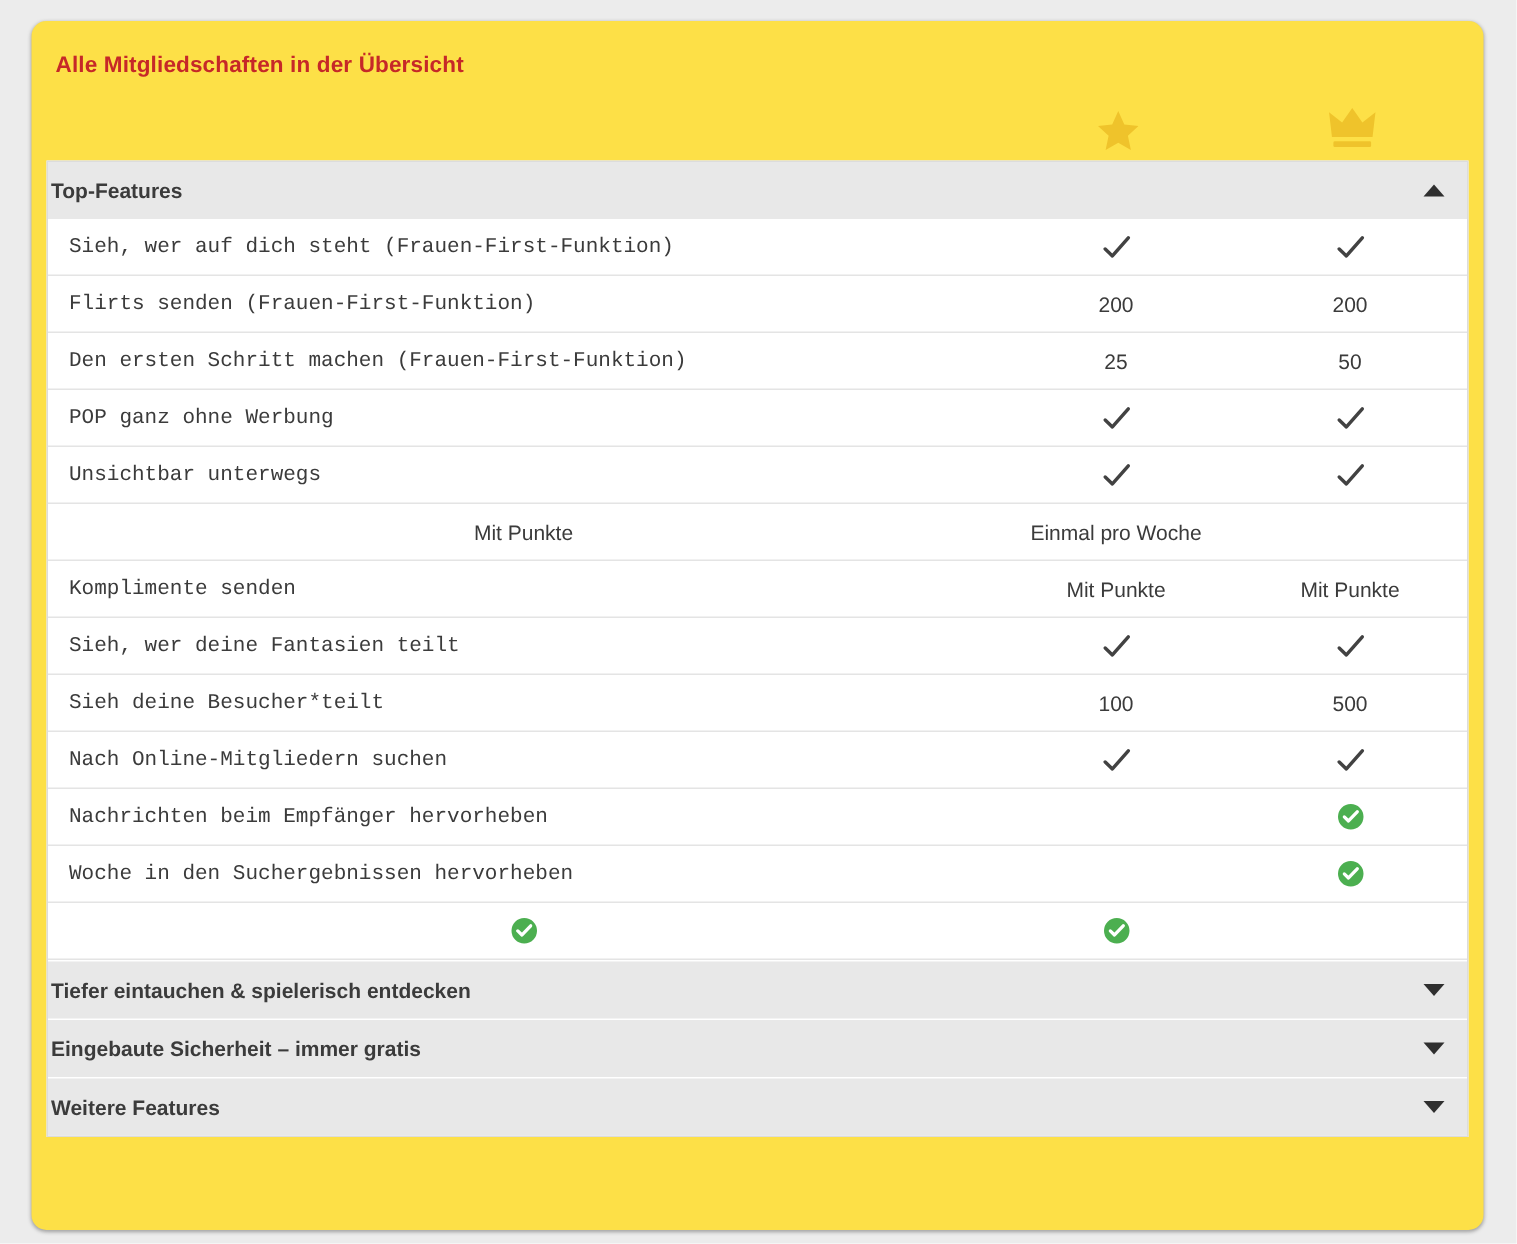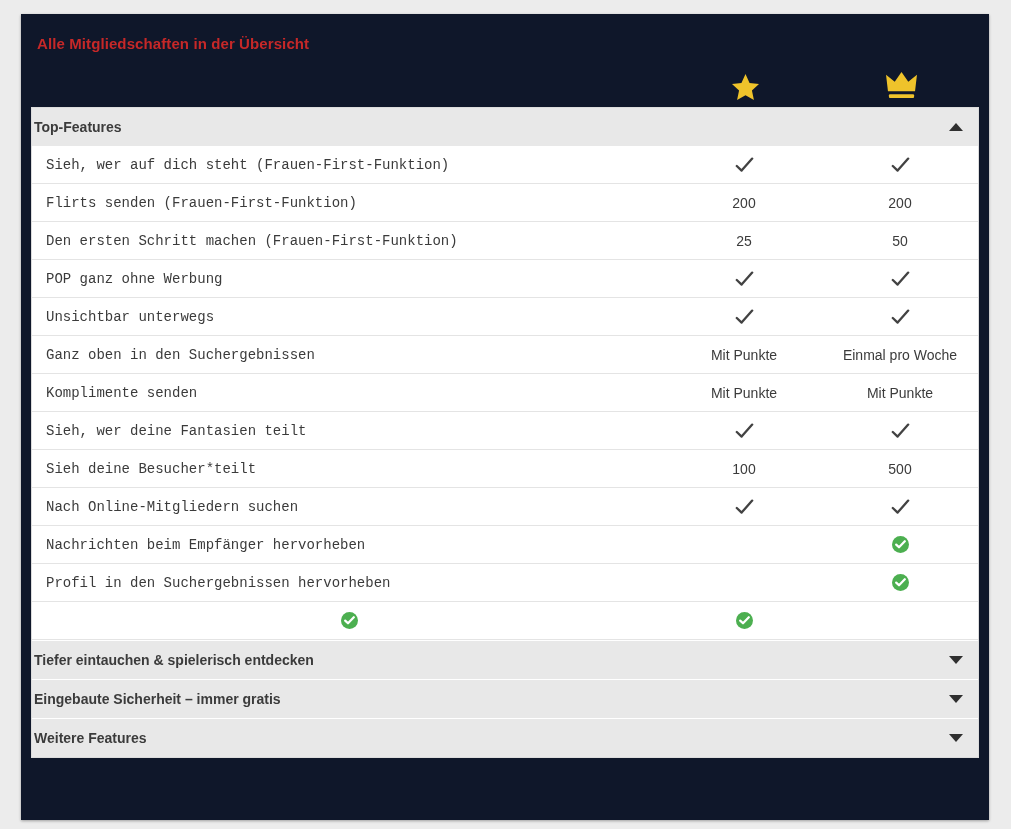--- a/index.html
+++ b/index.html
@@ -7,22 +7,22 @@
     width:1011px;height:829px;
     background:#ececec;
     font-family:"Liberation Sans", sans-serif;
     position:relative;
     overflow:hidden;
   }
   .card{
     position:absolute;
     left:21px;top:14px;
     width:968px;height:806px;
-    background:#0f172a;
-    border-radius:0;
+    background:#fde047;
+    border-radius:10px;
     box-shadow:0 1px 3px rgba(0,0,0,0.22), 0 1px 2px rgba(0,0,0,0.12);
     box-sizing:border-box;
   }
   .page-title{
     margin:21px 0 0 16px;
     font-size:15px;
     font-weight:bold;
     color:#c62828;
     letter-spacing:0.1px;
   }
@@ -167,21 +167,20 @@
             <path d="M1.8 9 L6.6 13.6 L17.2 1.6" fill="none" stroke="#424242" stroke-width="2.3" stroke-linecap="round" stroke-linejoin="round"></path>
           </svg>
         </div>
         <div class="cell">
           <svg width="19" height="16" viewBox="0 0 19 16">
             <path d="M1.8 9 L6.6 13.6 L17.2 1.6" fill="none" stroke="#424242" stroke-width="2.3" stroke-linecap="round" stroke-linejoin="round"></path>
           </svg>
         </div>
       </div>
       <div class="feature-row grid">
-        <div class="row-label">Ganz oben in den Suchergebnissen</div>
         <div class="cell">Mit Punkte</div>
         <div class="cell">Einmal pro Woche</div>
       </div>
       <div class="feature-row grid">
         <div class="row-label">Komplimente senden</div>
         <div class="cell">Mit Punkte</div>
         <div class="cell">Mit Punkte</div>
       </div>
       <div class="feature-row grid">
         <div class="row-label">Sieh, wer deine Fantasien teilt</div>
@@ -219,21 +218,21 @@
         <div class="cell"></div>
         <div class="cell">
           <span class="badge">
             <svg width="11" height="9" viewBox="0 0 11 9">
               <path d="M1.2 4.6 L4 7.3 L9.8 1.2" fill="none" stroke="#ffffff" stroke-width="2.2" stroke-linecap="round" stroke-linejoin="round"></path>
             </svg>
           </span>
         </div>
       </div>
       <div class="feature-row grid">
-        <div class="row-label">Profil in den Suchergebnissen hervorheben</div>
+        <div class="row-label">Woche in den Suchergebnissen hervorheben</div>
         <div class="cell"></div>
         <div class="cell">
           <span class="badge">
             <svg width="11" height="9" viewBox="0 0 11 9">
               <path d="M1.2 4.6 L4 7.3 L9.8 1.2" fill="none" stroke="#ffffff" stroke-width="2.2" stroke-linecap="round" stroke-linejoin="round"></path>
             </svg>
           </span>
         </div>
       </div>
       <div class="feature-row grid">

